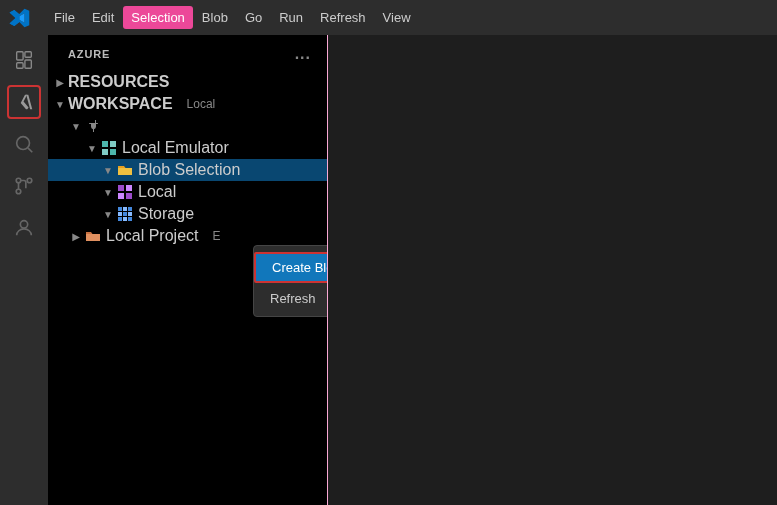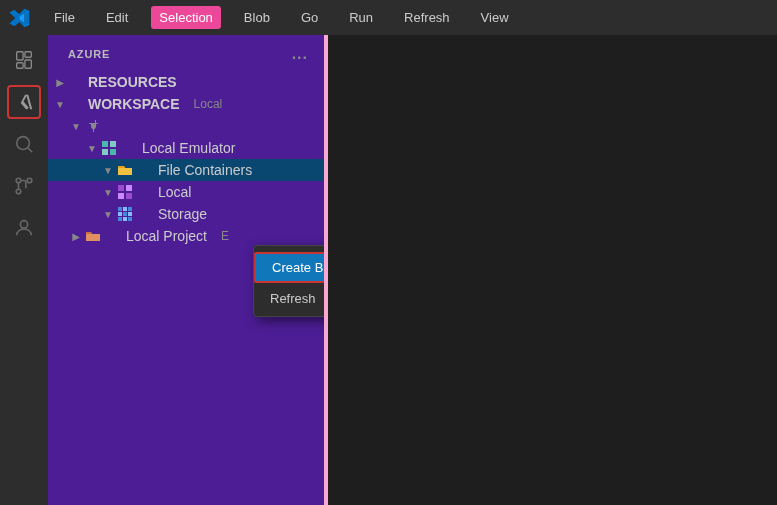--- a/index.html
+++ b/index.html
@@ -22,21 +22,21 @@
       padding: 0 8px;
       gap: 16px;
     }
     .titlebar-logo {
       width: 22px;
       height: 22px;
       flex-shrink: 0;
     }
     .titlebar-menu {
       display: flex;
-      gap: 15px;
+      gap: 1px;
     }
     .menu-item {
       padding: 4px 8px;
       color: #cccccc;
       cursor: pointer;
       border-radius: 3px;
       font-size: 13px;
     }
     .menu-item.active {
       background: #ec4899;
@@ -76,22 +76,22 @@
       background: #2d2d2d;
     }
     .activity-icon svg {
       width: 22px;
       height: 22px;
     }
 
     
     .sidebar {
       width: 280px;
-      background: #4c1d95;
-      border-right: 4px solid #f9a8d4;
+      background: #000000;
+      border-right: 1px solid #f9a8d4;
       flex-shrink: 0;
       overflow: hidden;
       position: relative;
     }
     .sidebar-header {
       display: flex;
       align-items: center;
       justify-content: space-between;
       padding: 8px 12px 6px 20px;
       color: #bbbbbb;
@@ -131,23 +131,22 @@
     .tree-icon {
       width: 18px;
       height: 18px;
       display: flex;
       align-items: center;
       justify-content: center;
       flex-shrink: 0;
       margin-right: 4px;
     }
     .tree-label {
-      font-size: 14px;
-      color: #cccccc;
-      margin-left: 20px;
+      font-size: 16px;
+      color: #cccccc;
     }
     .tree-label.section {
       font-weight: 700;
       color: #cccccc;
     }
     .tree-label.muted {
       color: #888888;
       font-size: 12px;
       margin-left: 14px;
     }
@@ -302,21 +301,21 @@
     </div>
 
     <div class="tree-item indent-3 selected">
       <div class="chevron">▼</div>
       <div class="tree-icon">
         <svg viewBox="0 0 16 16" width="16" height="16">
           <path d="M1 4h6l1.5 2H15v7H1V4z" fill="#e8a020"></path>
           <path d="M1 6h14v7H1z" fill="#f0c040"></path>
         </svg>
       </div>
-      <span class="tree-label">File Containers</span>
+      <span class="tree-label">Blob Selection</span>
     </div>
 
     <div class="tree-item indent-3">
       <div class="chevron">▼</div>
       <div class="tree-icon">
         <svg viewBox="0 0 16 16" width="16" height="16">
           <rect x="1" y="1" width="6" height="6" fill="#9c4ccc"></rect>
           <rect x="9" y="1" width="6" height="6" fill="#cc88ff"></rect>
           <rect x="1" y="9" width="6" height="6" fill="#cc88ff"></rect>
           <rect x="9" y="9" width="6" height="6" fill="#9c4ccc"></rect>

